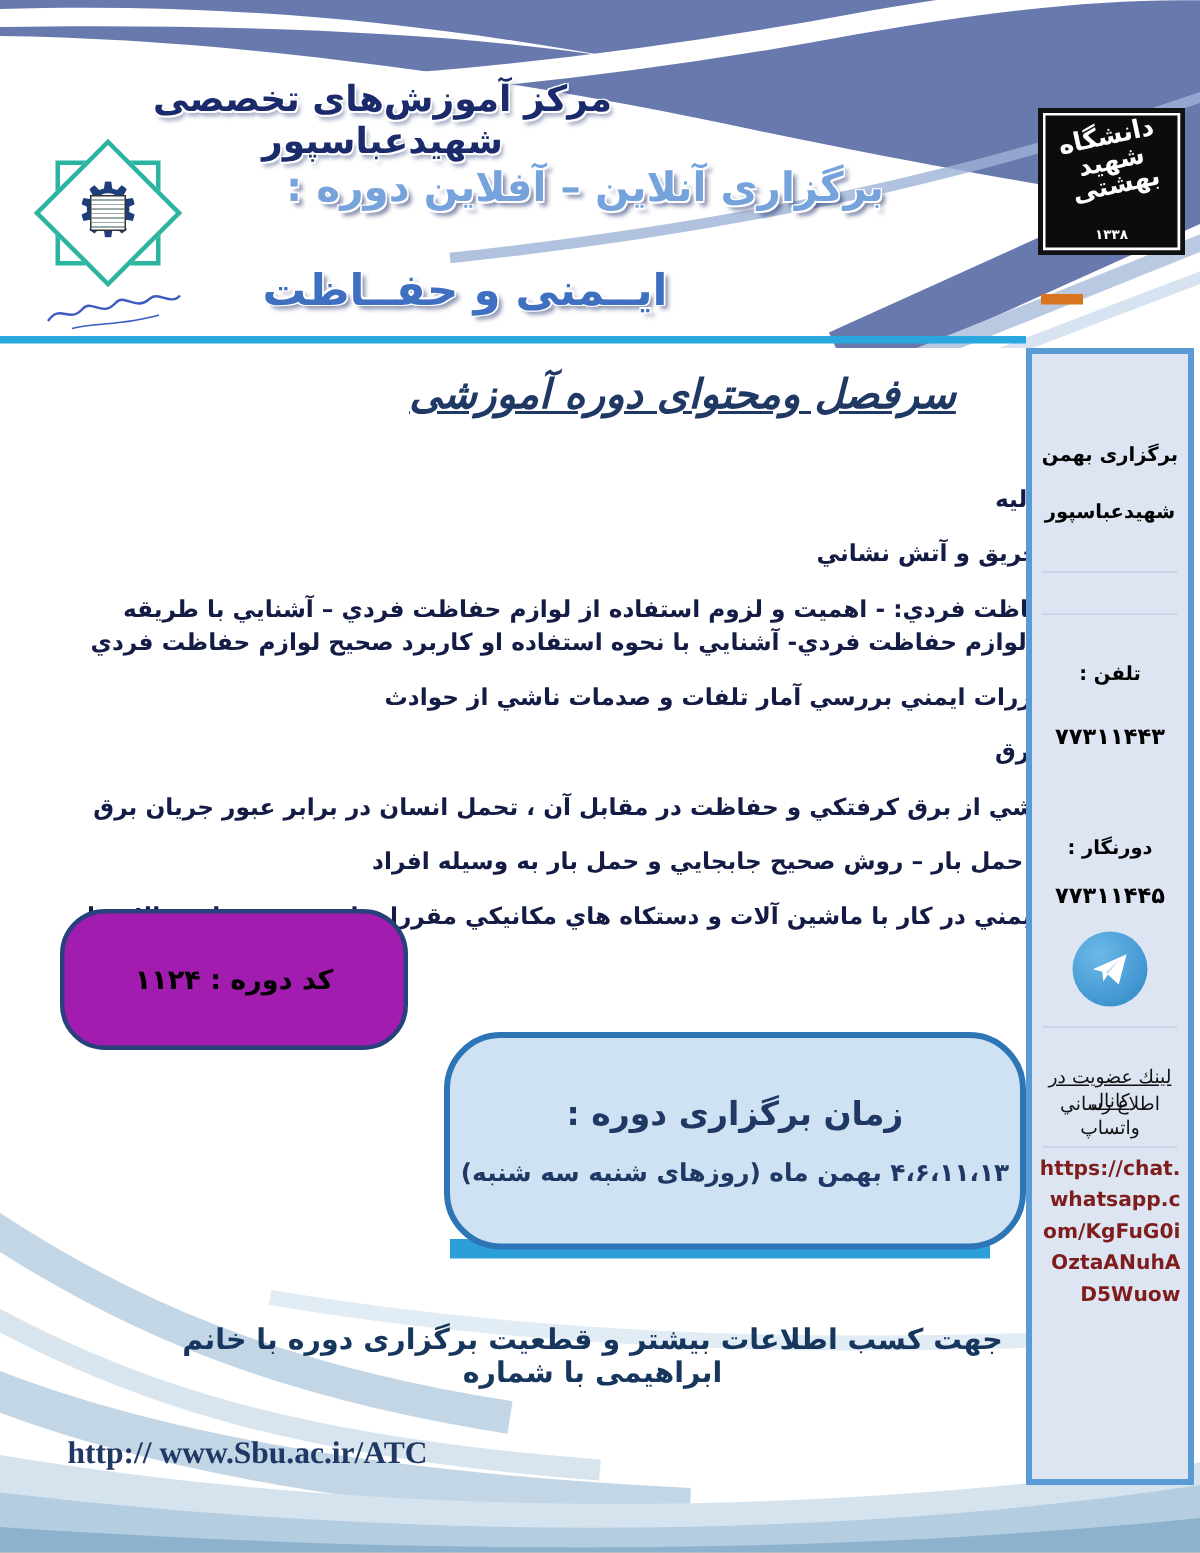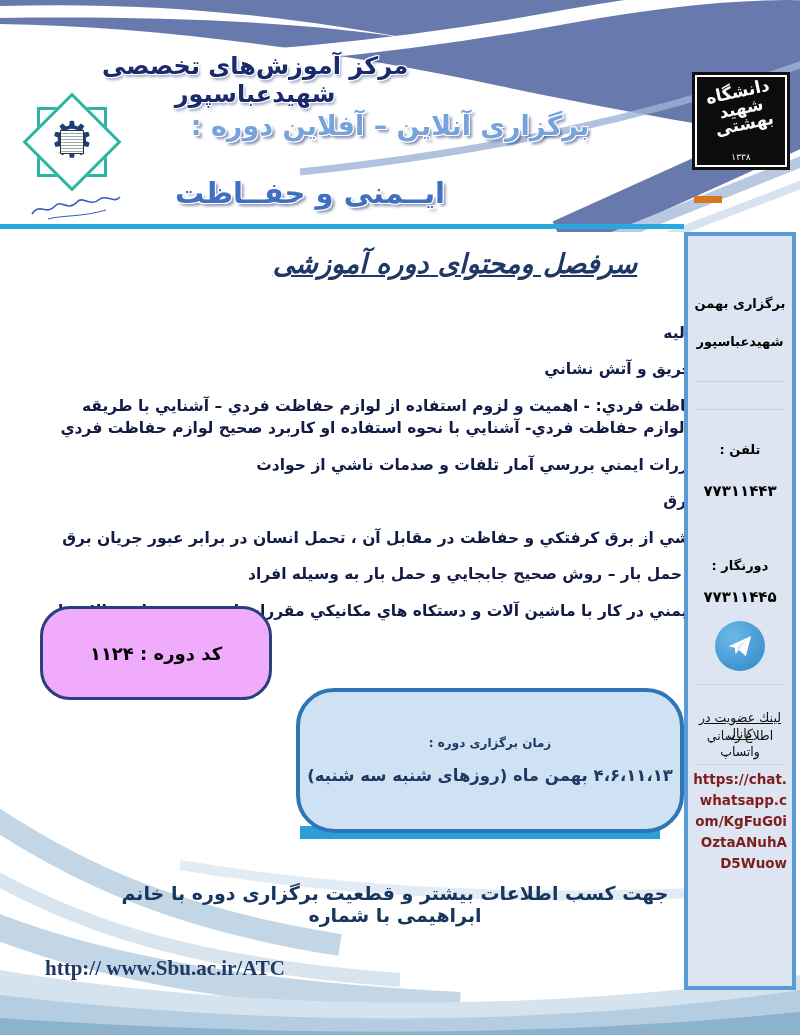--- a/index.html
+++ b/index.html
@@ -28,37 +28,37 @@
   .gear{position:absolute;top:50%;left:50%;transform:translate(-50%,-54%);font-size:50px;color:#1f3d7a;line-height:1;}
   .chip{position:absolute;top:50%;left:50%;transform:translate(-50%,-50%);width:22px;height:22px;background:#fff;border:1px solid #333;
         background-image:repeating-linear-gradient(#fff 0 2px,#9aa 2px 3px);}
   .signature{top:190px;left:28px;width:95px;height:34px;}
 
   
   .uni-logo{top:72px;left:692px;width:98px;height:98px;background:#0c0c0c;border:3px solid #111;
     box-shadow:inset 0 0 0 2px #fff;box-sizing:border-box;color:#fff;overflow:hidden;}
   .uni-logo-inner{position:absolute;top:8px;left:4px;right:4px;transform:rotate(-12deg);direction:rtl;text-align:center;
     font-weight:bold;font-size:17px;line-height:.98;}
-  .uni-year{position:absolute;bottom:5px;left:0;right:0;text-align:center;font-size:9px;letter-spacing:1px;}
+  .uni-year{position:absolute;bottom:5px;left:0;right:0;text-align:center;font-size:9px;letter-spacing:1px;font-weight:bold;}
 
   
   .section-title{top:248px;left:240px;width:430px;text-align:center;direction:rtl;
     font-size:27px;font-weight:bold;font-style:italic;text-decoration:underline;color:#1f3864;}
   .syllabus{top:322px;right:28px;left:30px;direction:rtl;text-align:right;list-style:none;margin:0;padding:0;
     font-size:15.5px;font-weight:bold;color:#141c45;line-height:1.45;}
   .syllabus li{margin-bottom:14px;}
 
-  .code-box{top:606px;left:40px;width:232px;height:94px;background:#f0abfc;border:3px solid #28407c;border-radius:30px;
+  .code-box{top:606px;left:40px;width:232px;height:94px;background:#a21caf;border:3px solid #28407c;border-radius:30px;
     box-sizing:border-box;display:flex;align-items:center;justify-content:center;direction:rtl;
     font-size:18px;font-weight:bold;color:#000;z-index:2;}
   .sched-strip{top:826px;left:300px;width:360px;height:13px;background:#2d9fd8;z-index:1;}
   .sched-box{top:688px;left:296px;width:388px;height:145px;background:#cfe2f4;border:4px solid #2e75b6;border-radius:38px;
     box-sizing:border-box;direction:rtl;text-align:center;color:#1f3864;font-weight:bold;z-index:2;
     display:flex;flex-direction:column;justify-content:center;gap:16px;}
-  .sched-box .l1{font-size:12px;}
+  .sched-box .l1{font-size:22px;}
   .sched-box .l2{font-size:16.5px;}
 
   
   .sidebar{top:232px;left:684px;width:112px;height:758px;background:#dce5f1;border:4px solid #5b9bd5;
     box-sizing:border-box;z-index:3;direction:rtl;}
   .sb-item{position:absolute;left:0;right:0;text-align:center;font-weight:bold;font-size:13px;color:#000;}
   .sb-num{font-size:15px;letter-spacing:1px;}
   .sb-divider{position:absolute;left:7px;right:7px;height:1px;background:#c4d2e3;}
   .tg-badge{position:absolute;top:385px;left:50%;transform:translateX(-50%);width:50px;height:50px;border-radius:50%;
     background:radial-gradient(circle at 35% 30%,#6cb9e8,#2e86c7);display:flex;align-items:center;justify-content:center;}

